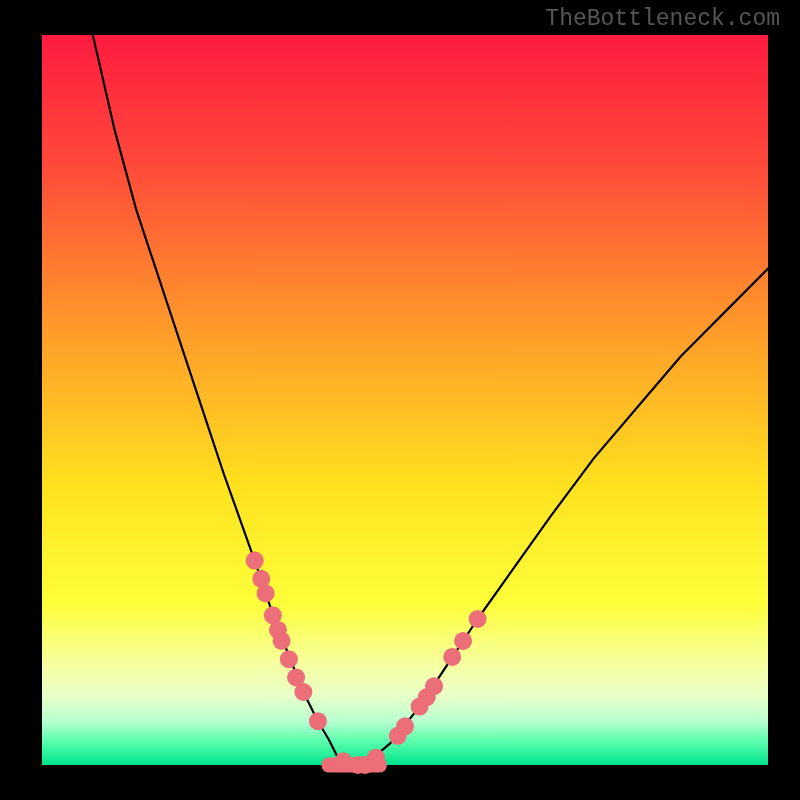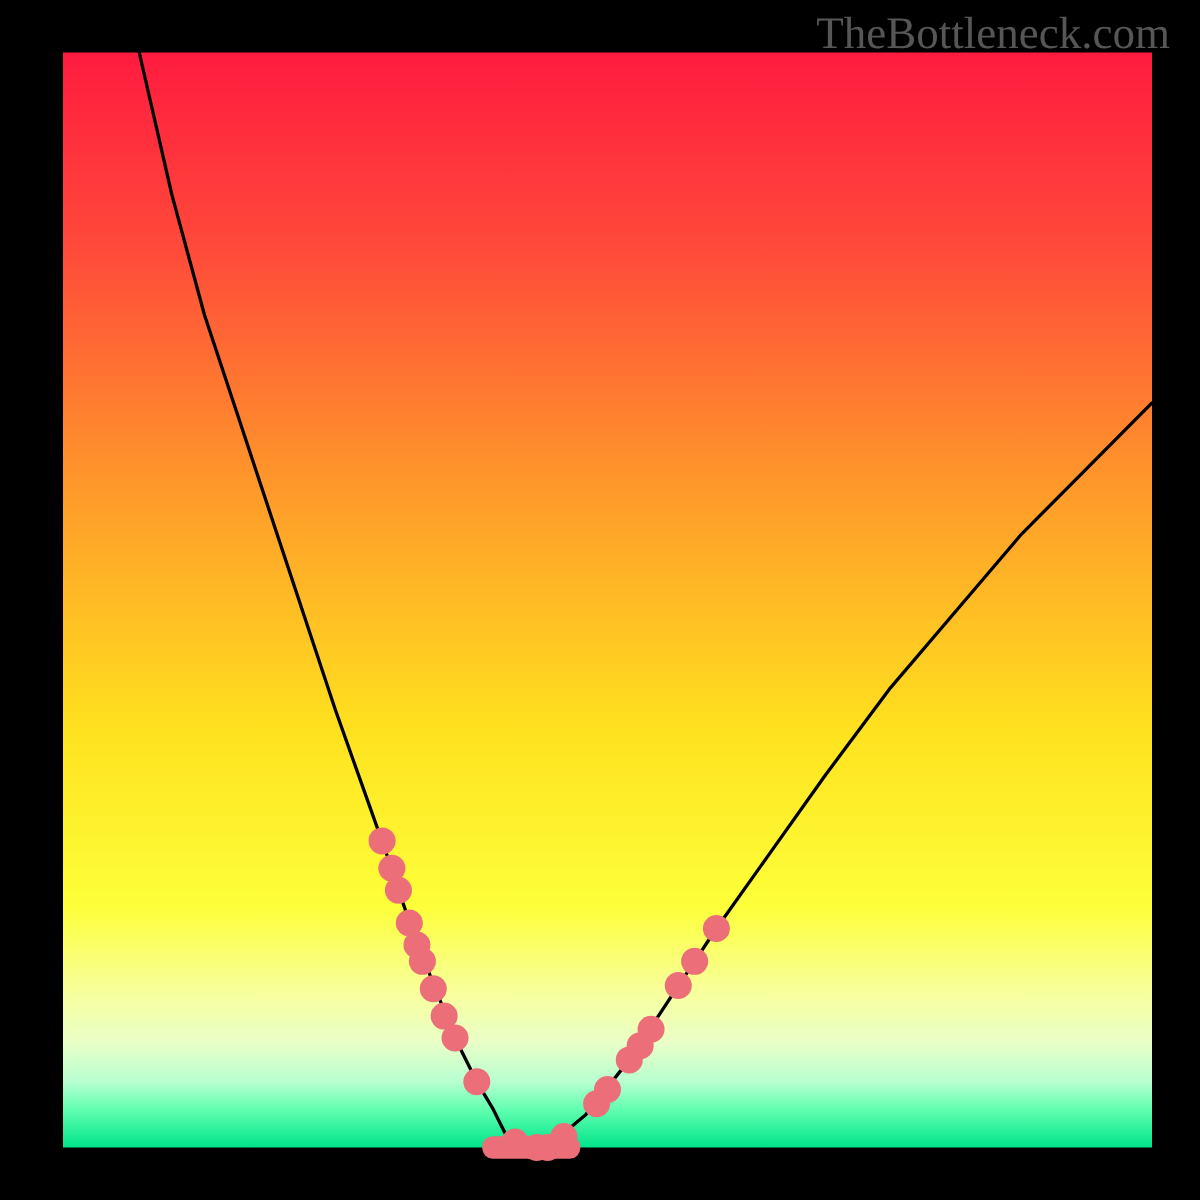--- a/index.html
+++ b/index.html
@@ -23,22 +23,22 @@
     left: 42px;
     top: 35px;
     width: 726px;
     height: 730px;
     
   }
   .watermark {
     position: absolute;
     top: 6px;
     right: 20px;
-    font-family: Liberation Serif, serif;
-    font-size: 30px;
+    font-family: Liberation Mono, monospace;
+    font-size: 23px;
     color: #565656;
     letter-spacing: 0px;
   }
   svg.curve {
     position: absolute;
     left: 42px;
     top: 35px;
     width: 726px;
     height: 730px;
     overflow: visible;

